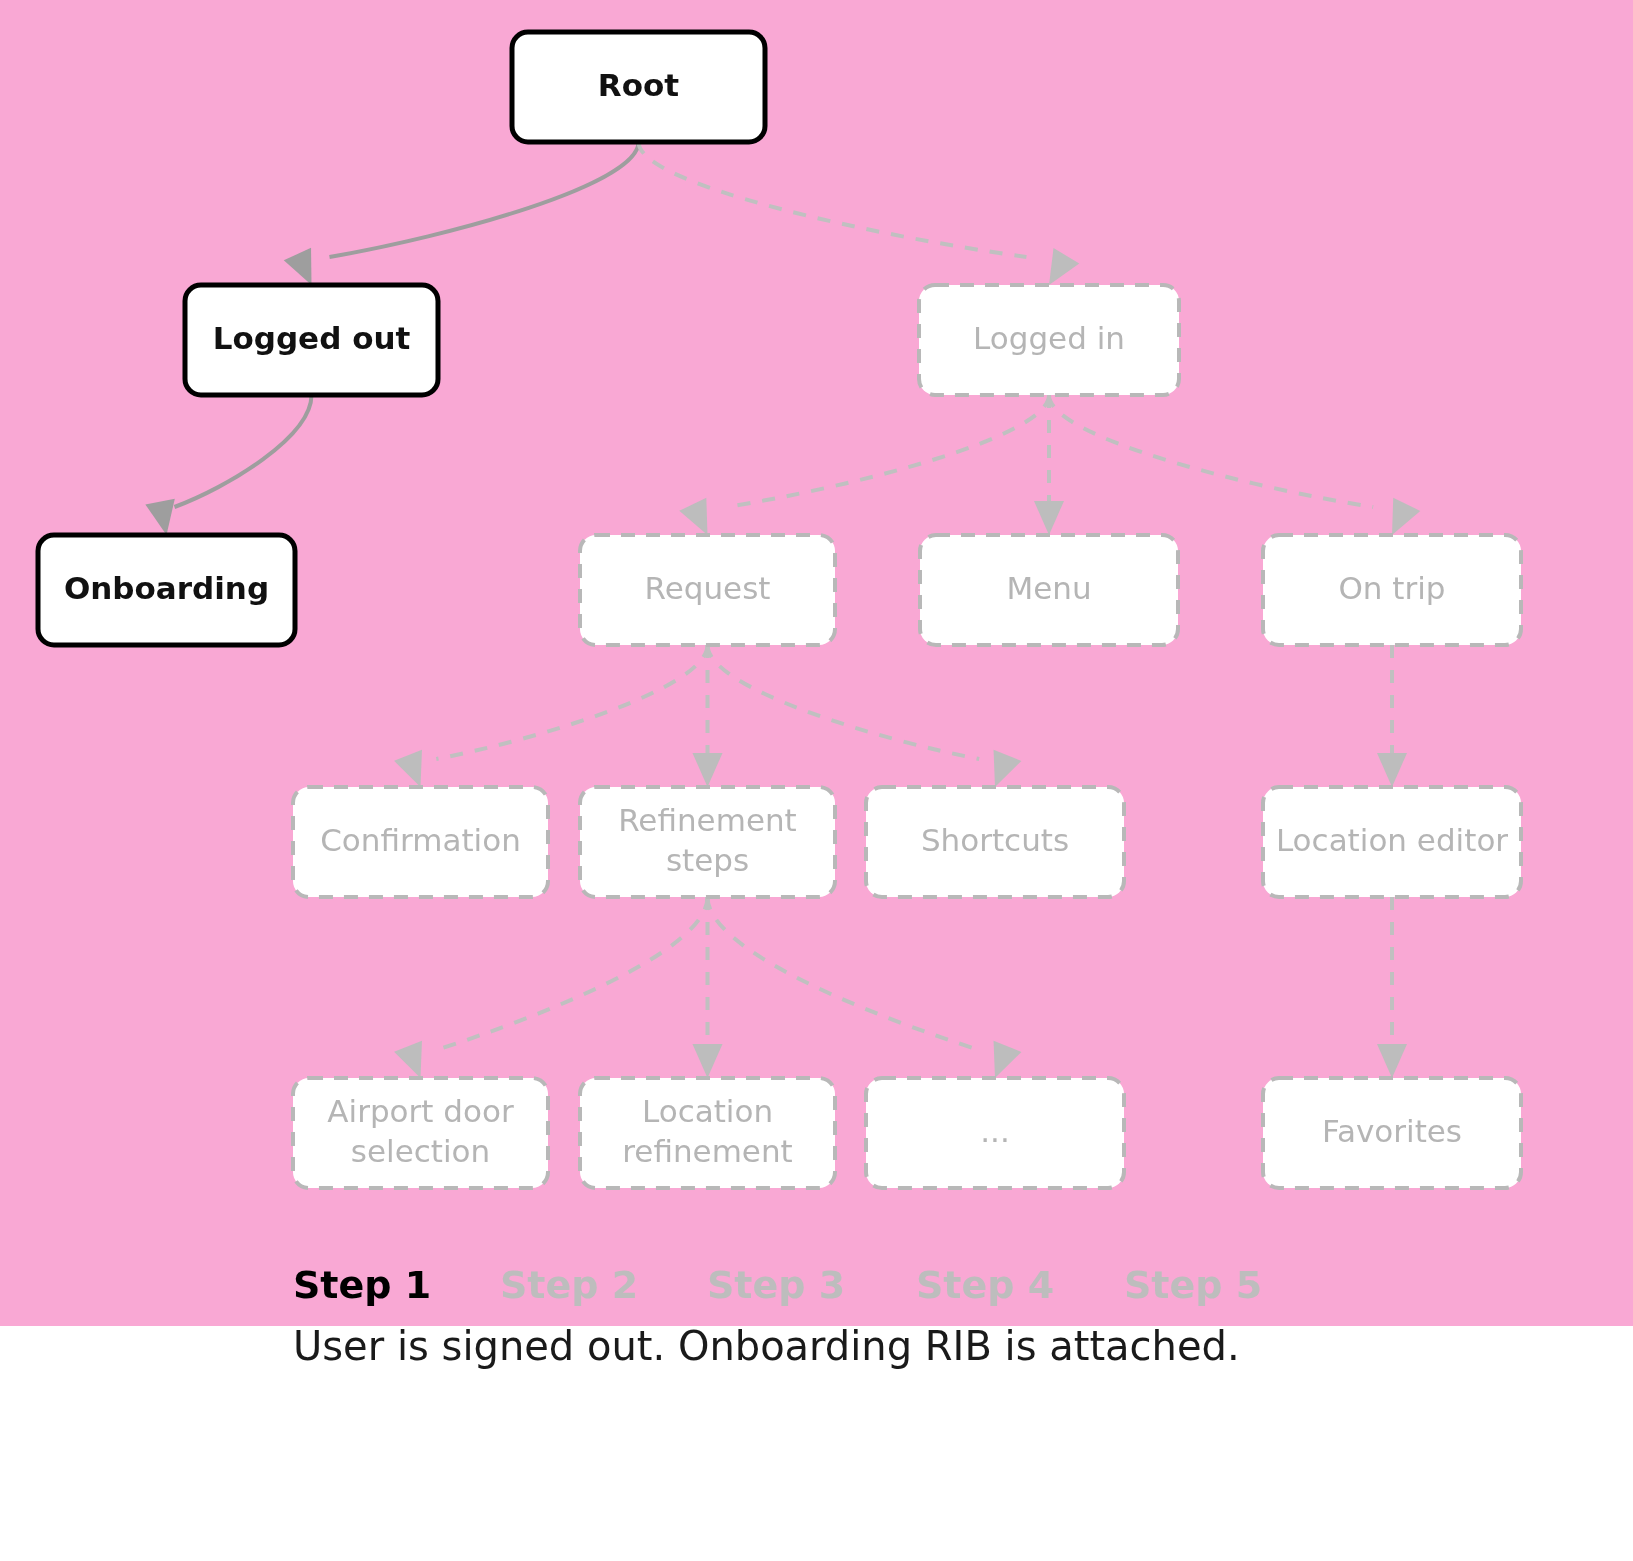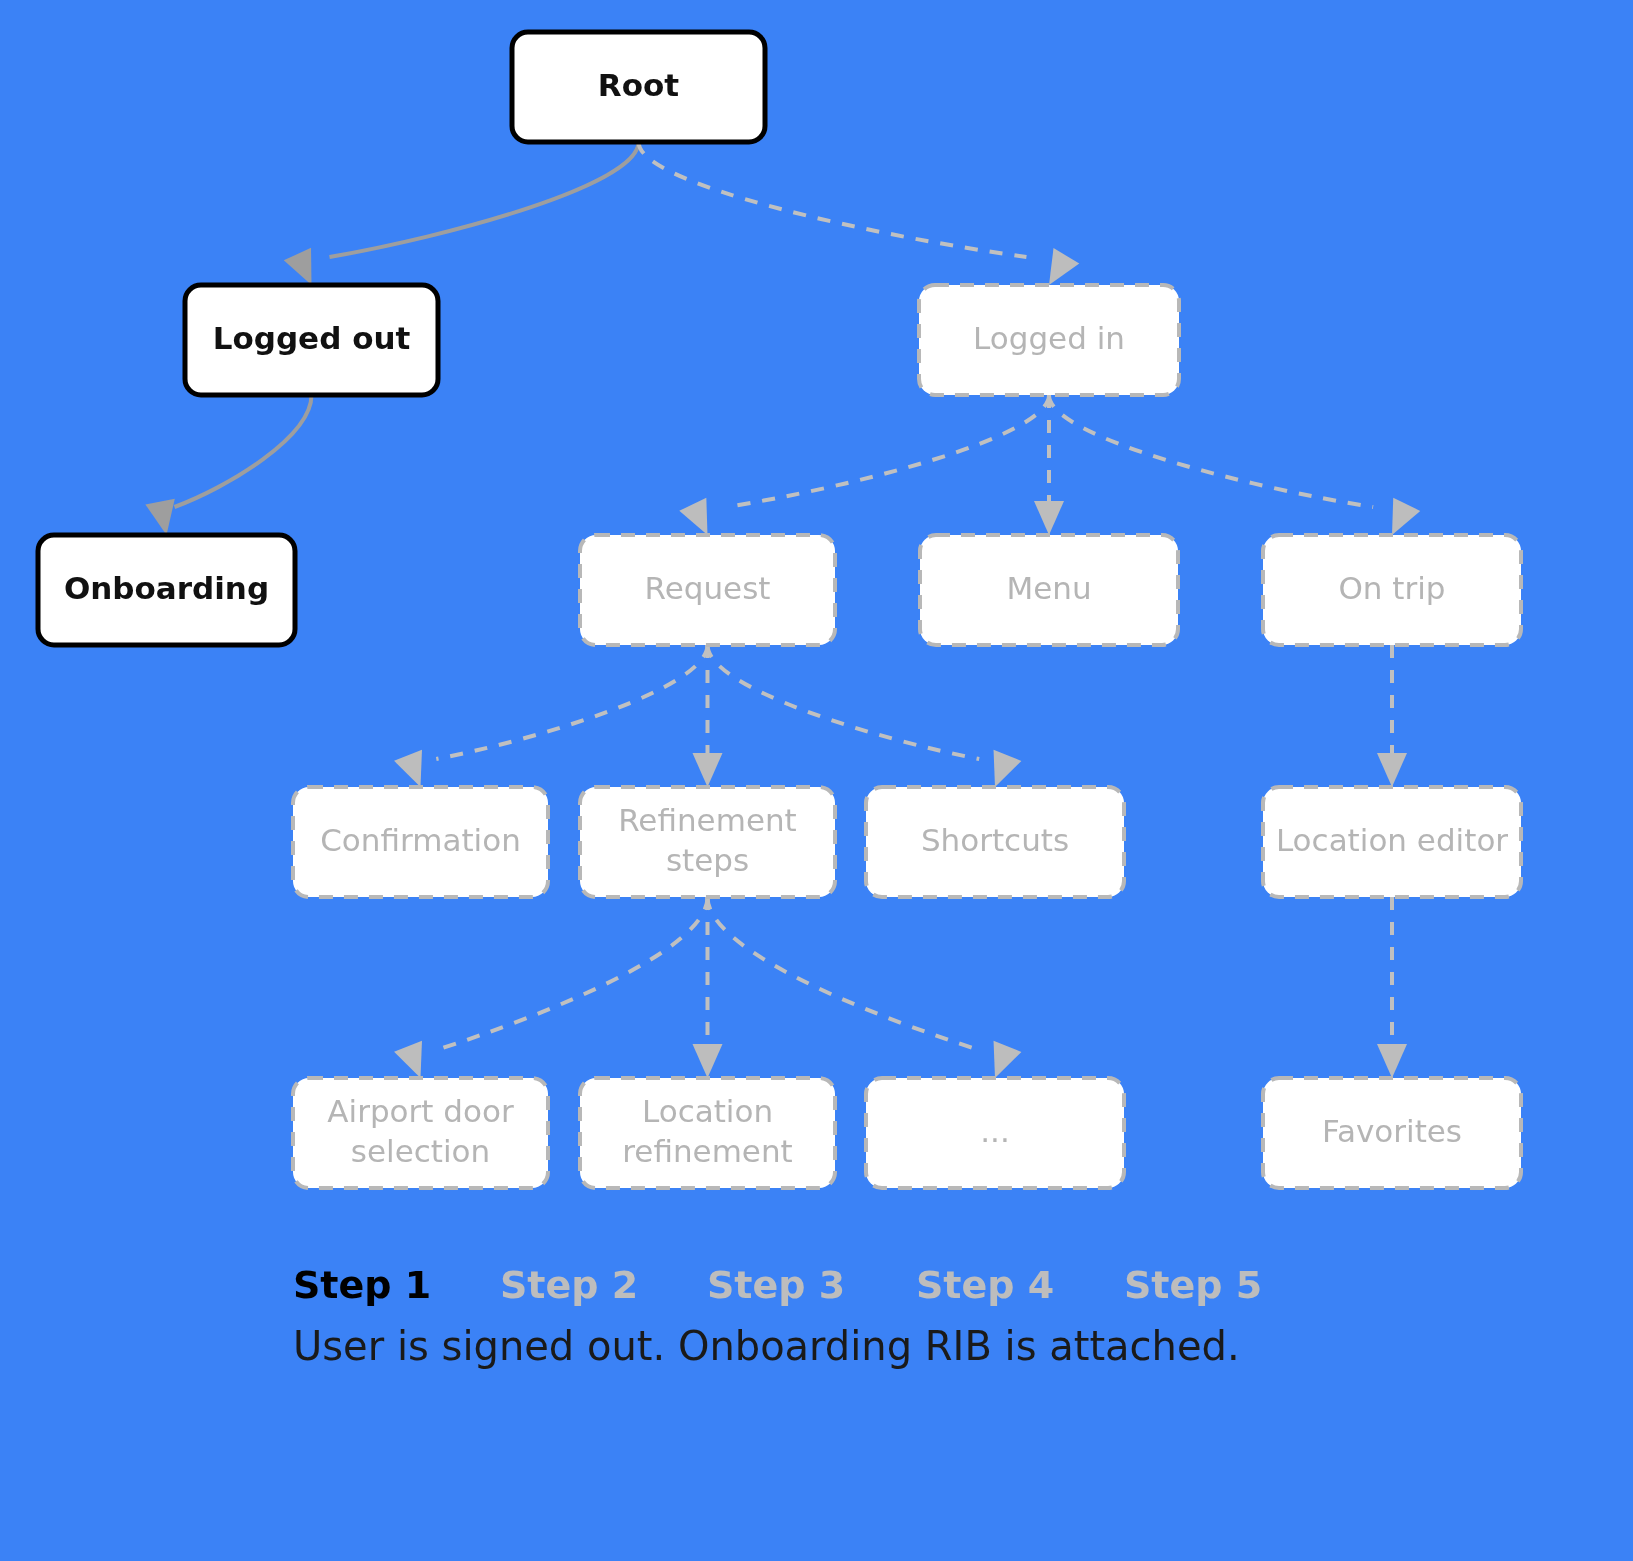--- a/index.html
+++ b/index.html
@@ -9,22 +9,22 @@
   }
   body {
     width: 1633px;
     height: 1561px;
     font-family: "DejaVu Sans", "Liberation Sans", sans-serif;
     overflow: hidden;
   }
   #stage {
     position: relative;
     width: 1633px;
-    height: 1561px;
-    background: #3b82f6;
+    height: 1326px;
+    background: #f9a8d4;
   }
   #diagram-svg {
     position: absolute;
     inset: 0;
     width: 1633px;
     height: 1561px;
   }
   .node-label {
     font-family: "DejaVu Sans", "Liberation Sans", sans-serif;
     font-size: 31px;

